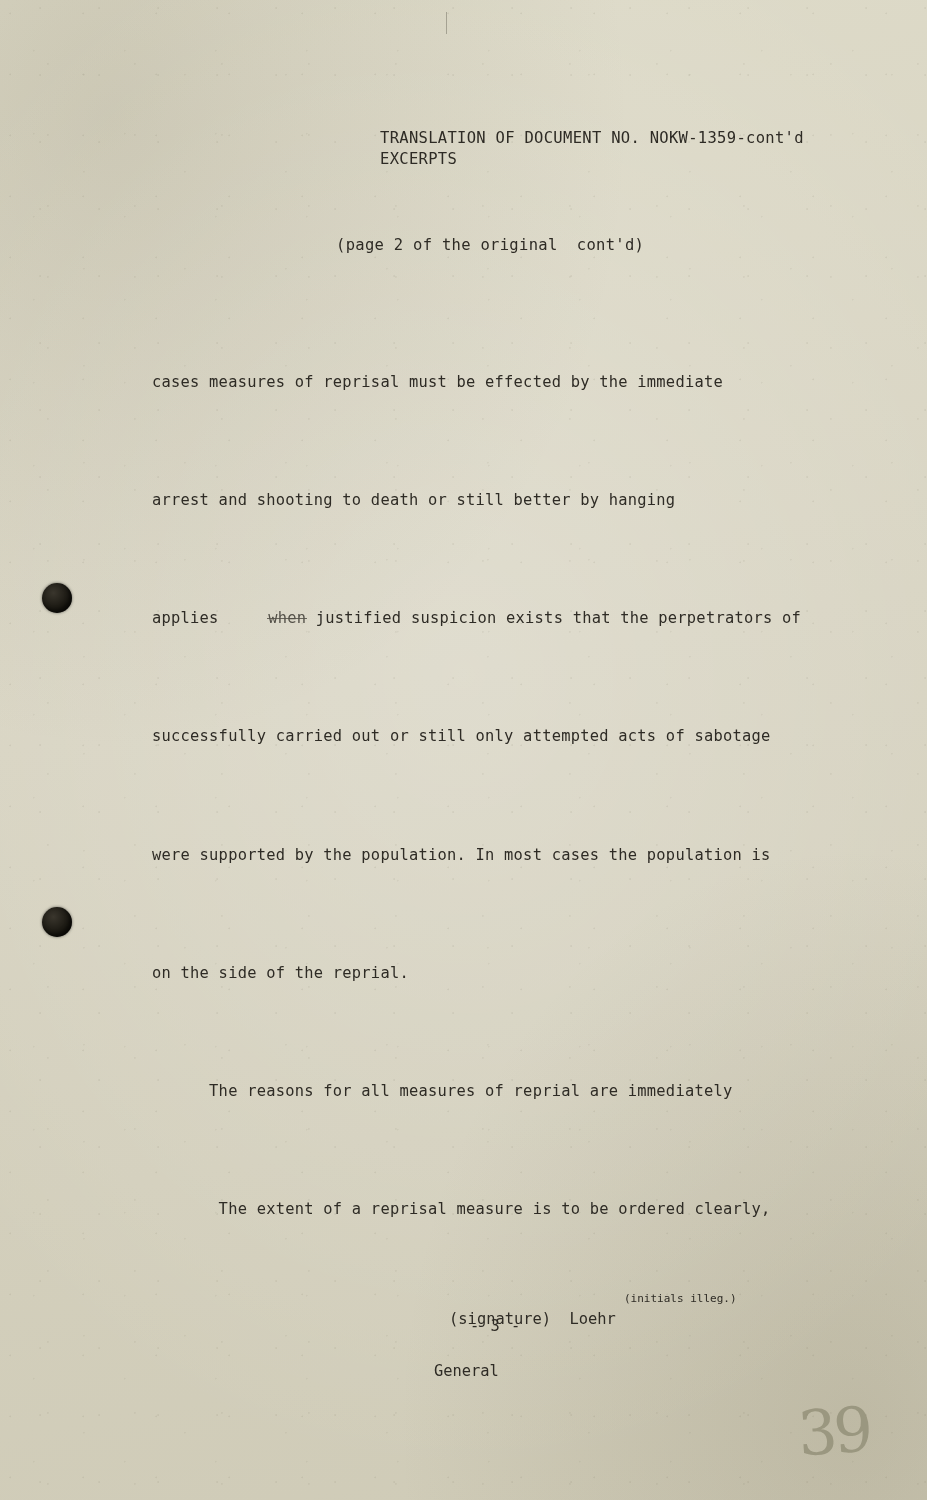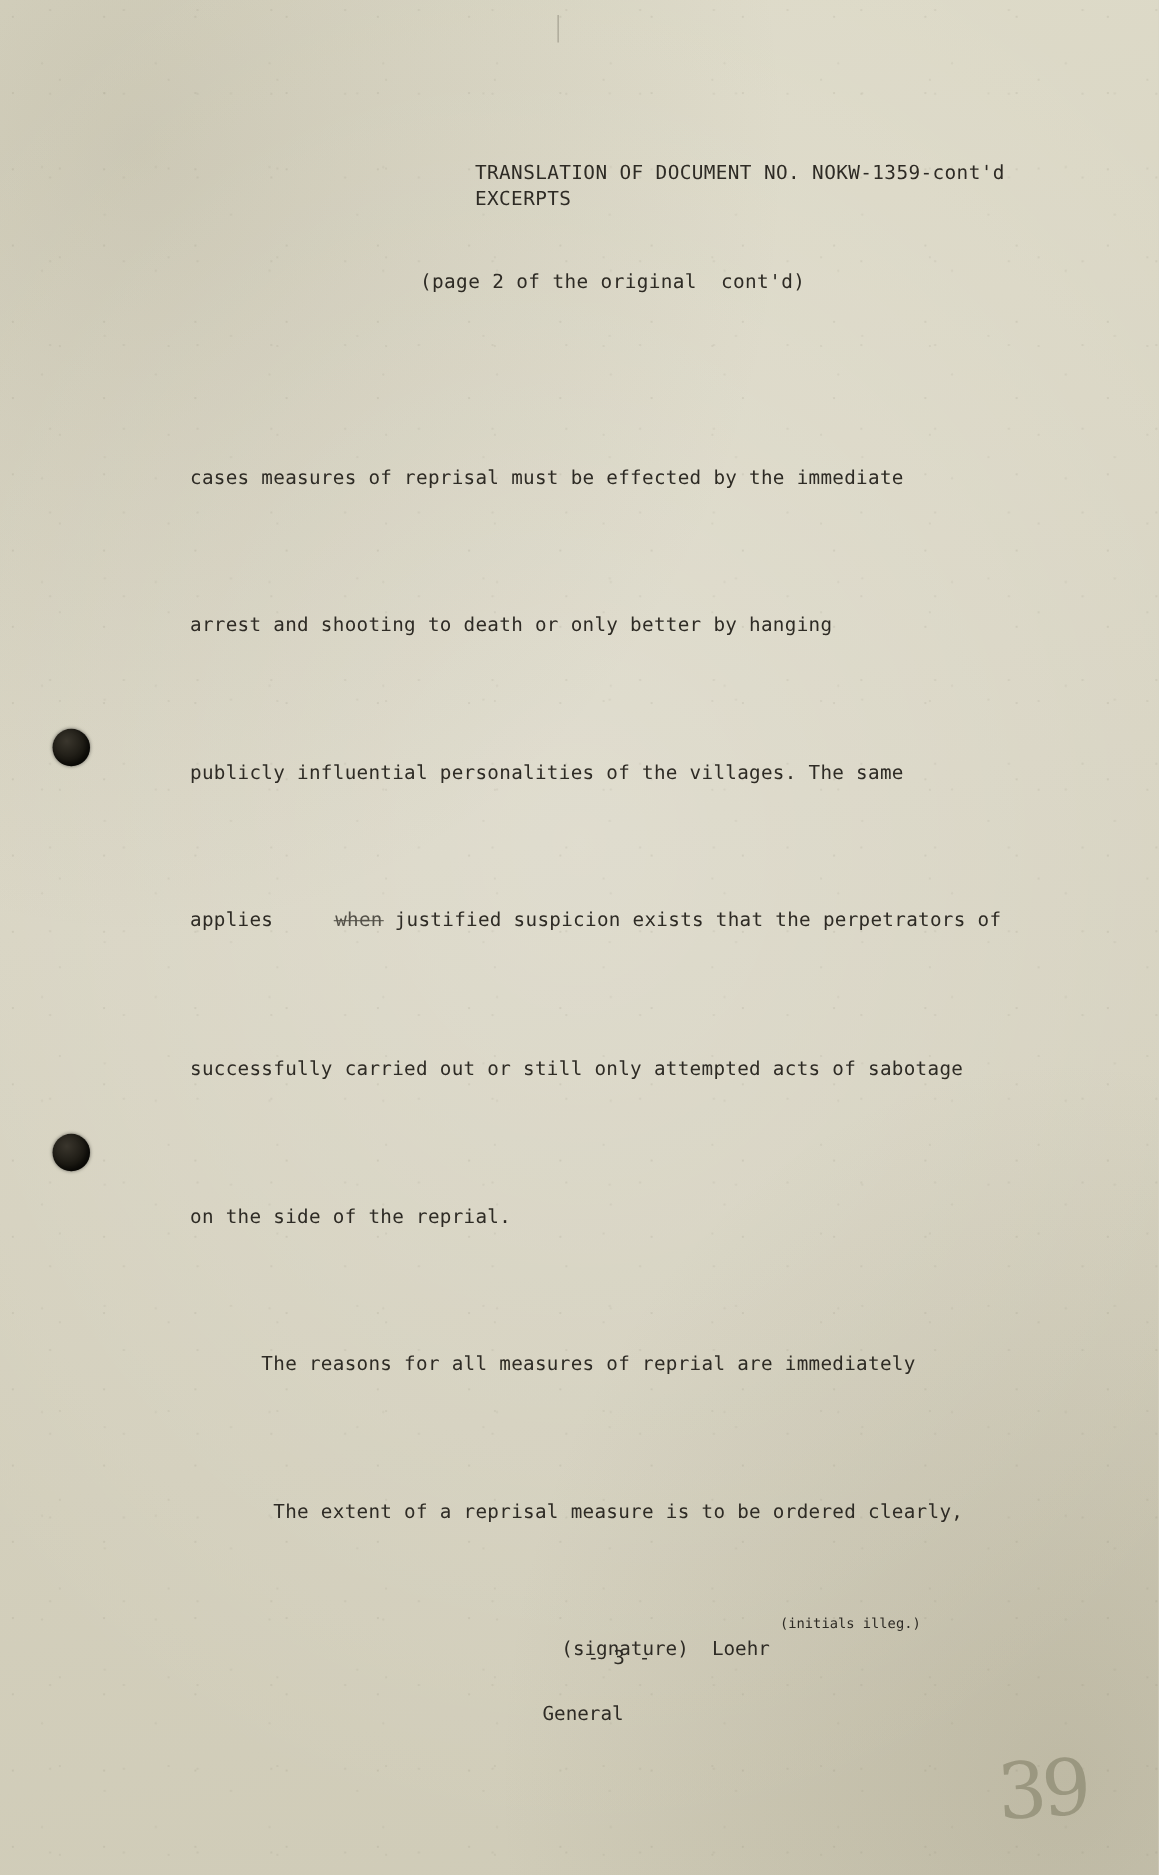--- a/index.html
+++ b/index.html
@@ -58,21 +58,21 @@
     left: 380px;
     top: 128px;
     font-size: 15.5px;
     line-height: 21px;
     letter-spacing: 0.3px;
     white-space: pre;
   }
   .subtitle {
     position: absolute;
     left: 336px;
-    top: 216px;
+    top: 236px;
     font-size: 15.5px;
     letter-spacing: 0.3px;
     white-space: pre;
   }
   .body-text {
     position: absolute;
     left: 152px;
     top: 284px;
     width: 680px;
     font-size: 15.4px;
@@ -155,24 +155,24 @@
   <div class="punch punch-1"></div>
   <div class="punch punch-2"></div>
 
   <div class="header">TRANSLATION OF DOCUMENT NO. NOKW-1359-cont'd
 EXCERPTS</div>
 
   <div class="subtitle">(page 2 of the original  cont'd)</div>
 
   <div class="body-text">
     <p>cases measures of reprisal must be effected by the immediate</p>
-    <p>arrest and shooting to death or only better by hanging</p>
-    <p>publicly influential personalities of the villages. The same</p>
+    <p>arrest and shooting to death or still better by hanging</p>
     <p>applies <span class="strike-word">when</span> justified suspicion exists that the perpetrators of</p>
     <p>successfully carried out or still only attempted acts of sabotage</p>
+    <p>were supported by the population. In most cases the population is</p>
     <p>on the side of the reprial.</p>
     <p>      The reasons for all measures of reprial are immediately</p>
     <p>       The extent of a reprisal measure is to be ordered clearly,</p>
     
     
     
     
     
     
     

